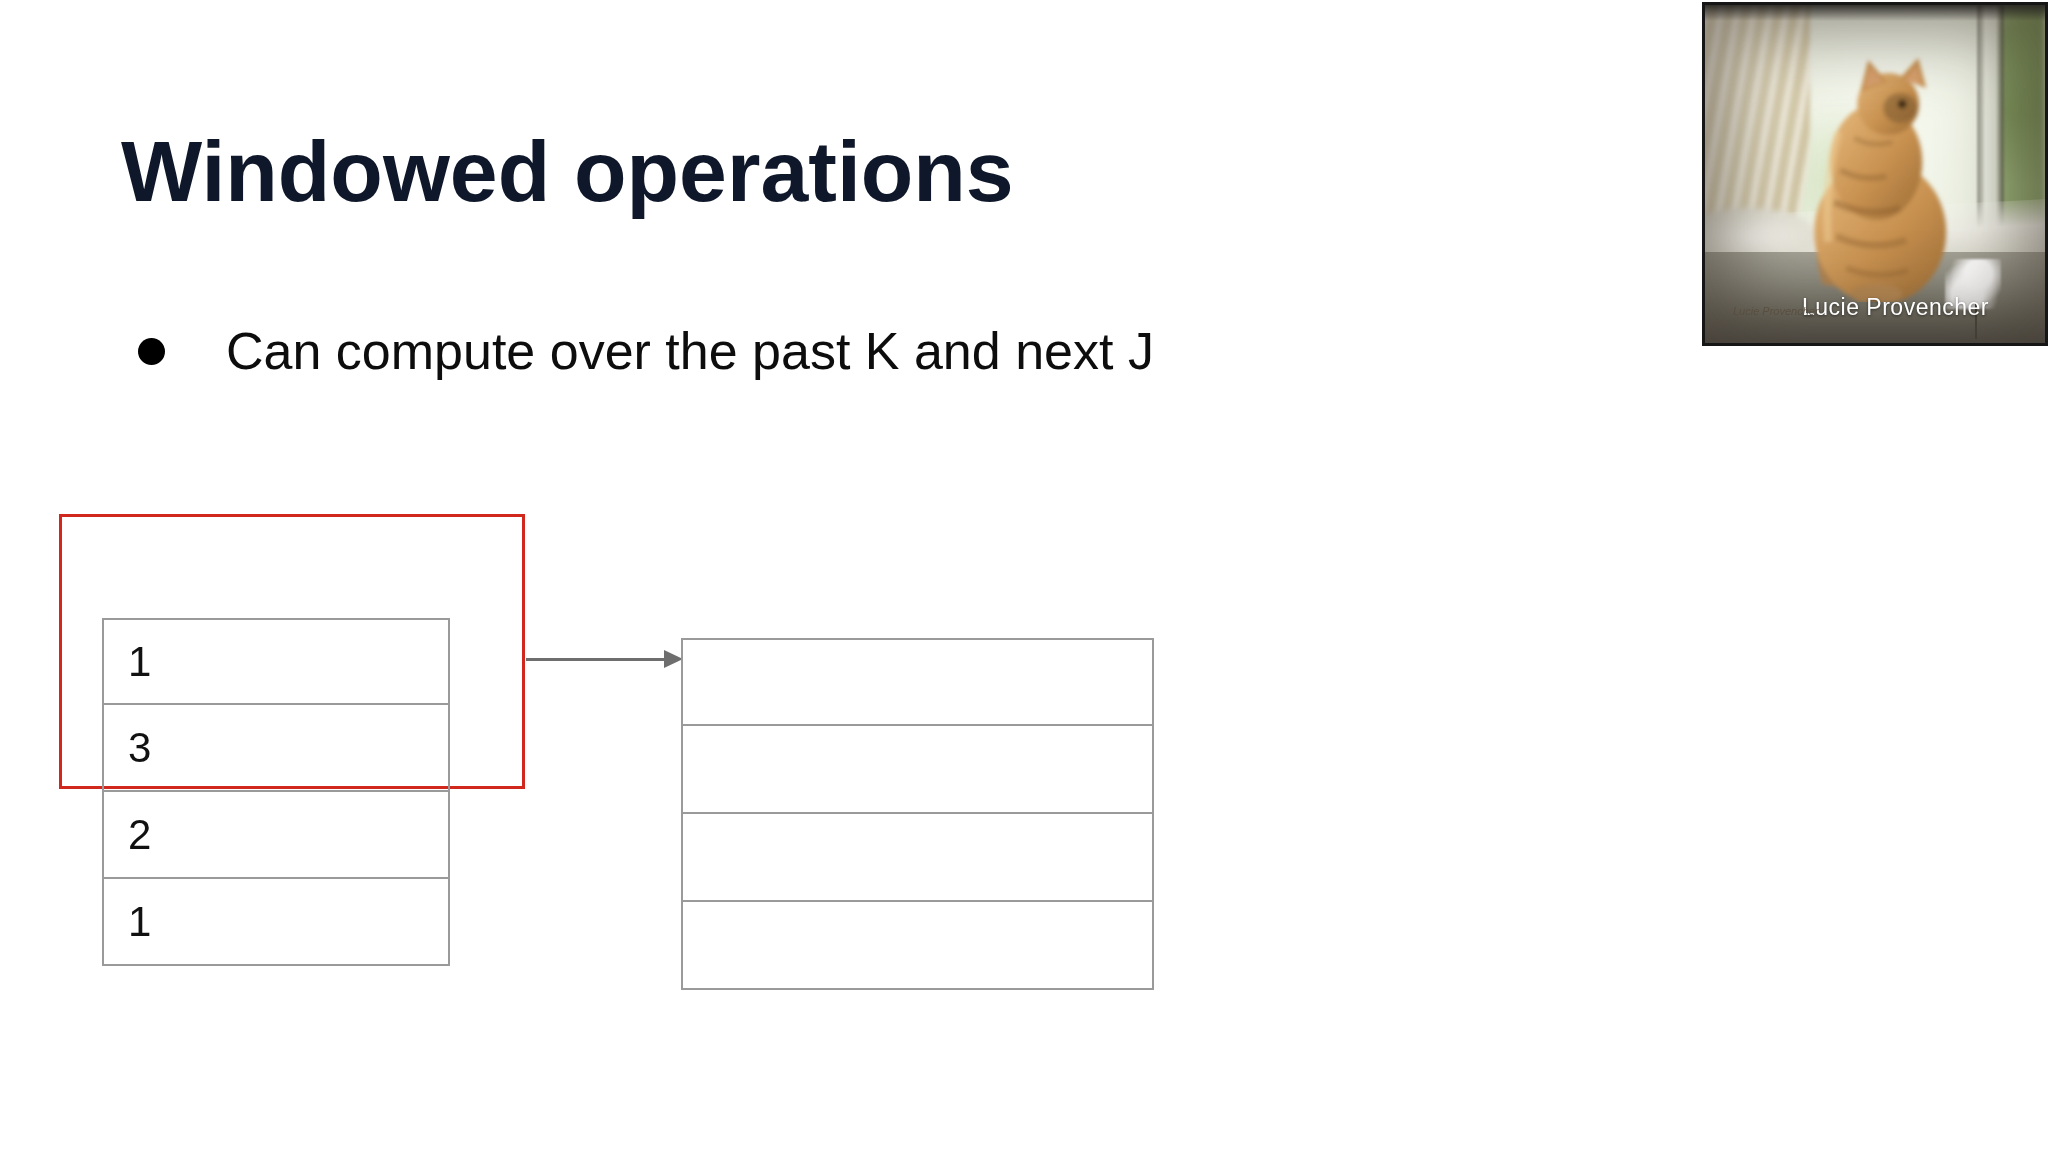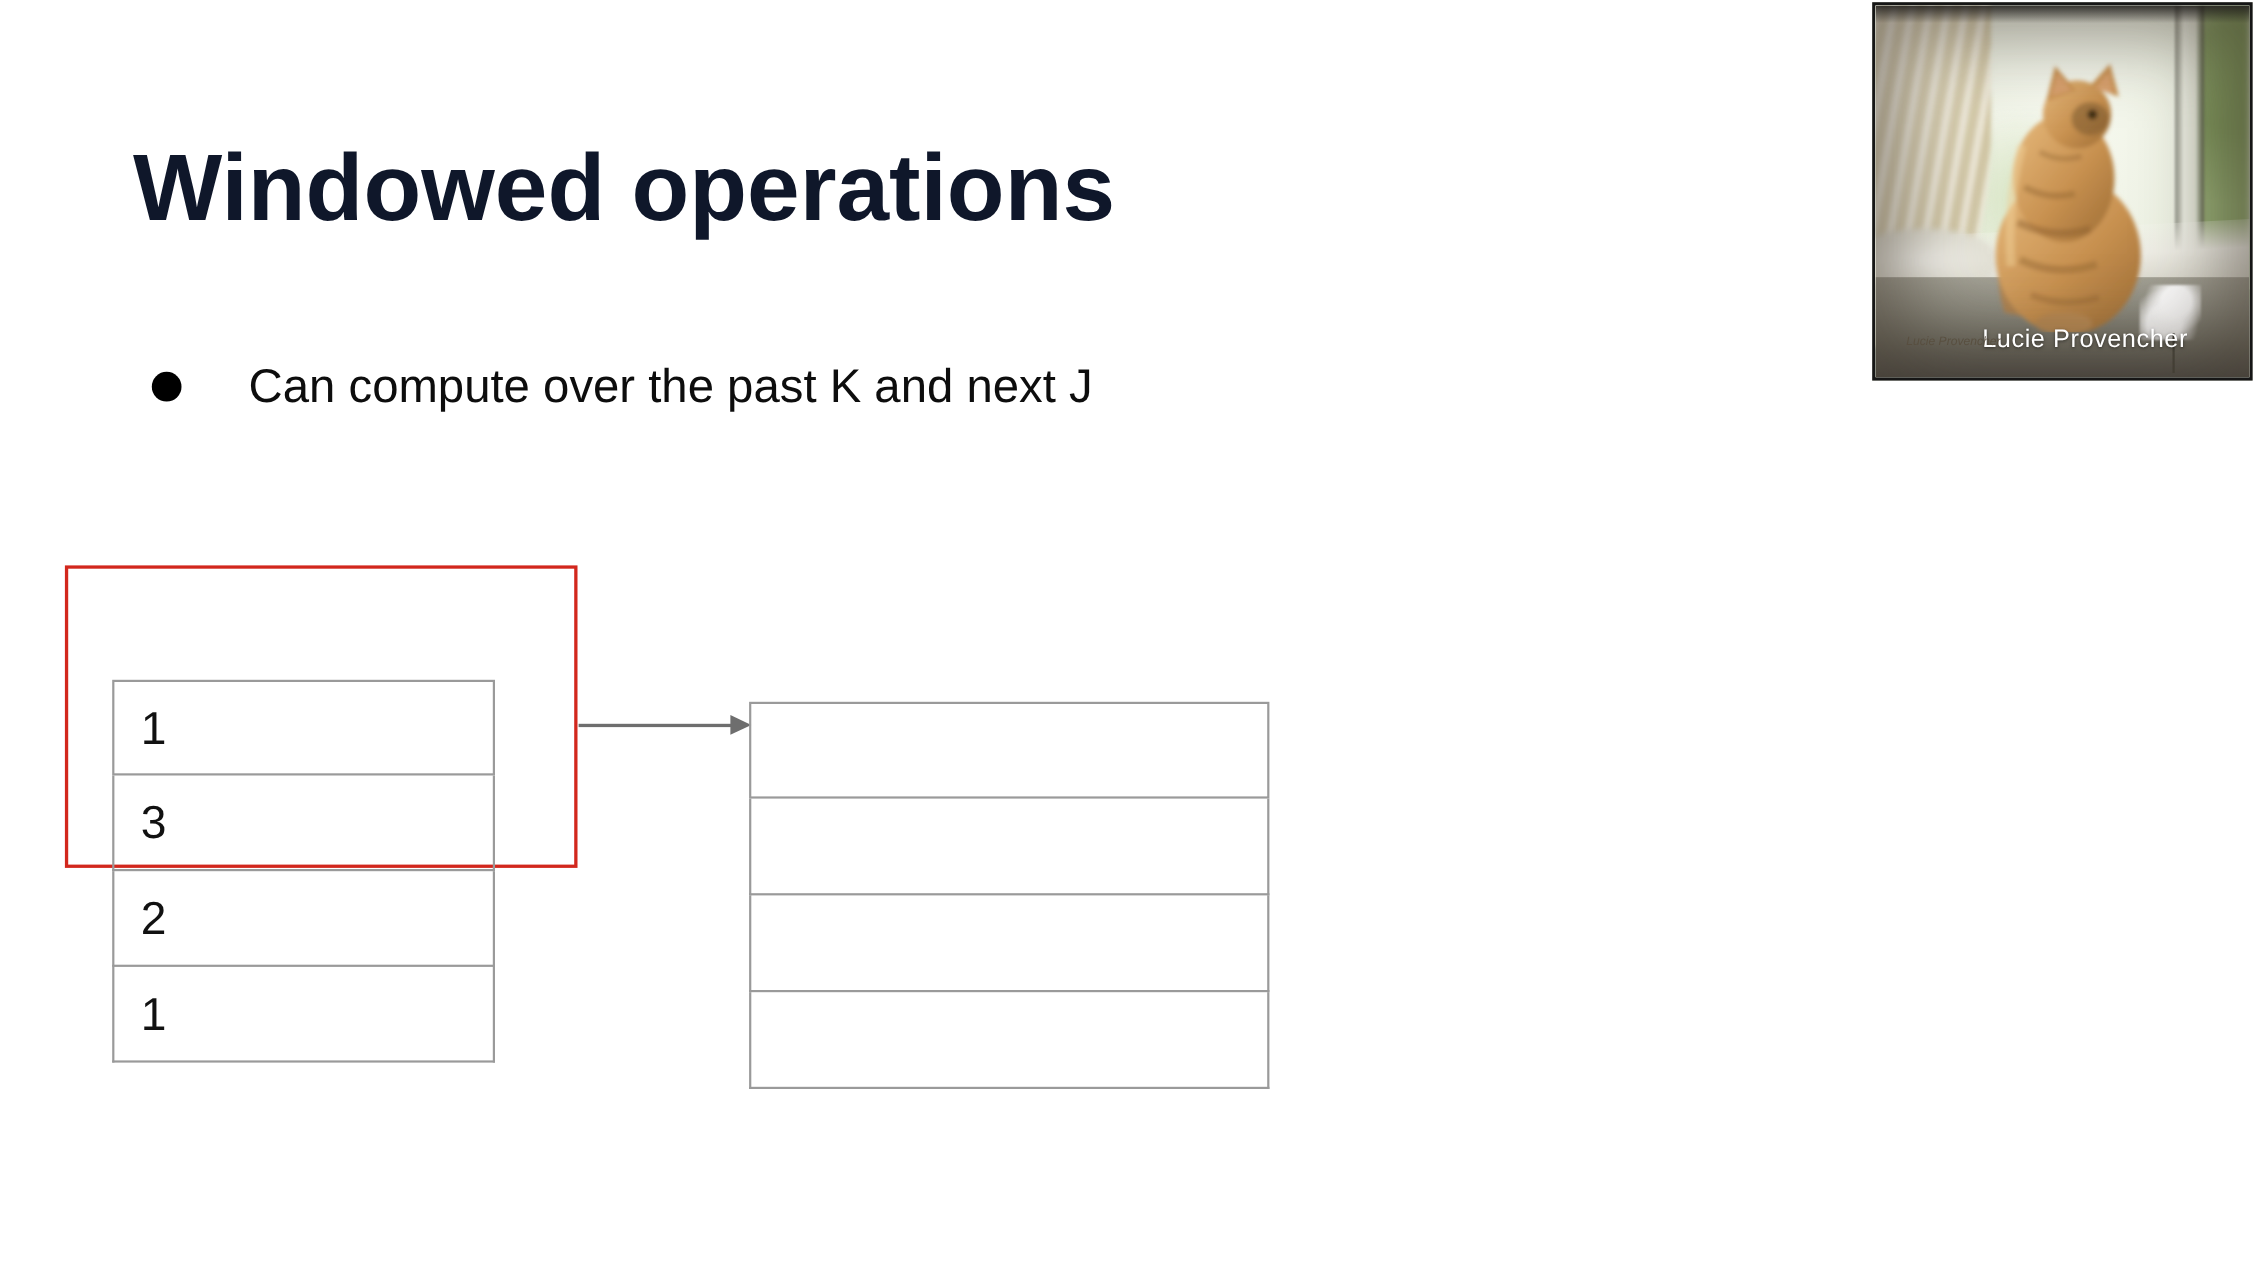--- a/index.html
+++ b/index.html
@@ -16,21 +16,21 @@
     position:absolute; left:121px; top:126px;
     font-size:86px; font-weight:bold; line-height:1.05;
     color:#0f172a; margin:0; white-space:nowrap;
   }
   .bullet-list {
     position:absolute; left:138px; top:312px;
     margin:0; padding:0; list-style:none;
   }
   .bullet-list li {
     display:flex; align-items:center; height:78px;
-    font-size:43px; color:#0d0d0d; white-space:nowrap;
+    font-size:52px; color:#0d0d0d; white-space:nowrap;
   }
   .bullet-dot {
     width:27px; height:27px; border-radius:50%;
     background:#000; margin-right:61px; flex:0 0 auto;
   }
 
   
   .hl-box {
     position:absolute; left:59px; top:514px;
     width:466px; height:275px;

